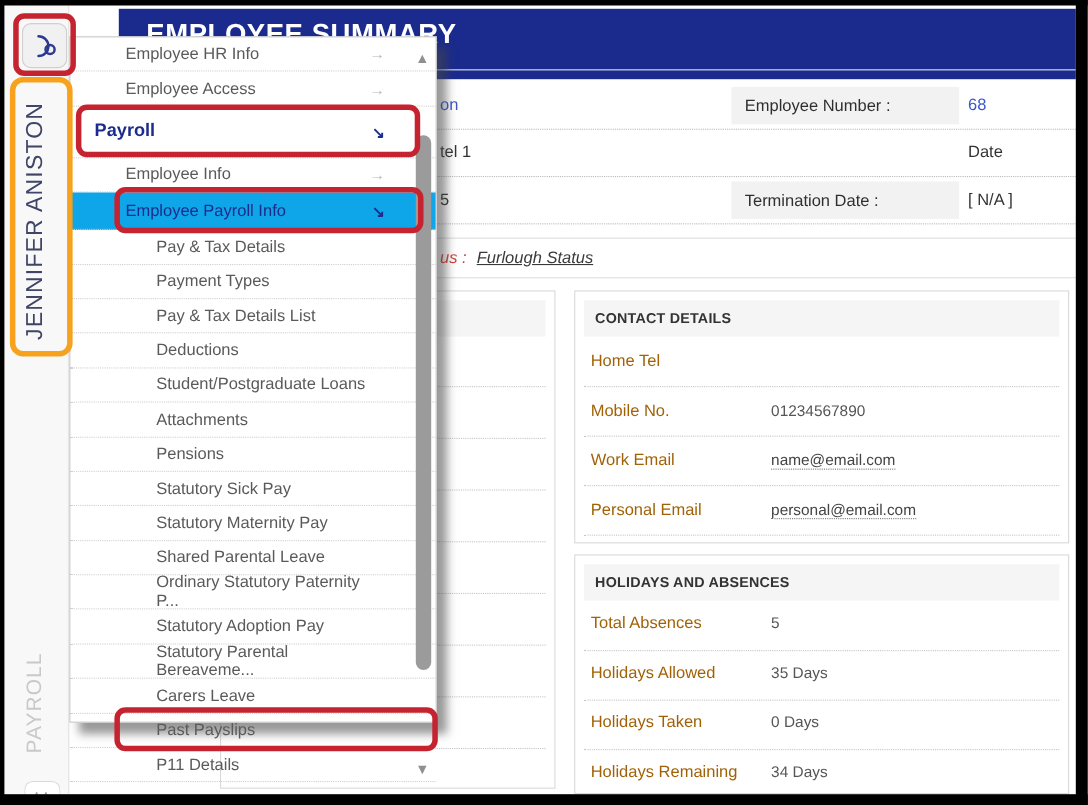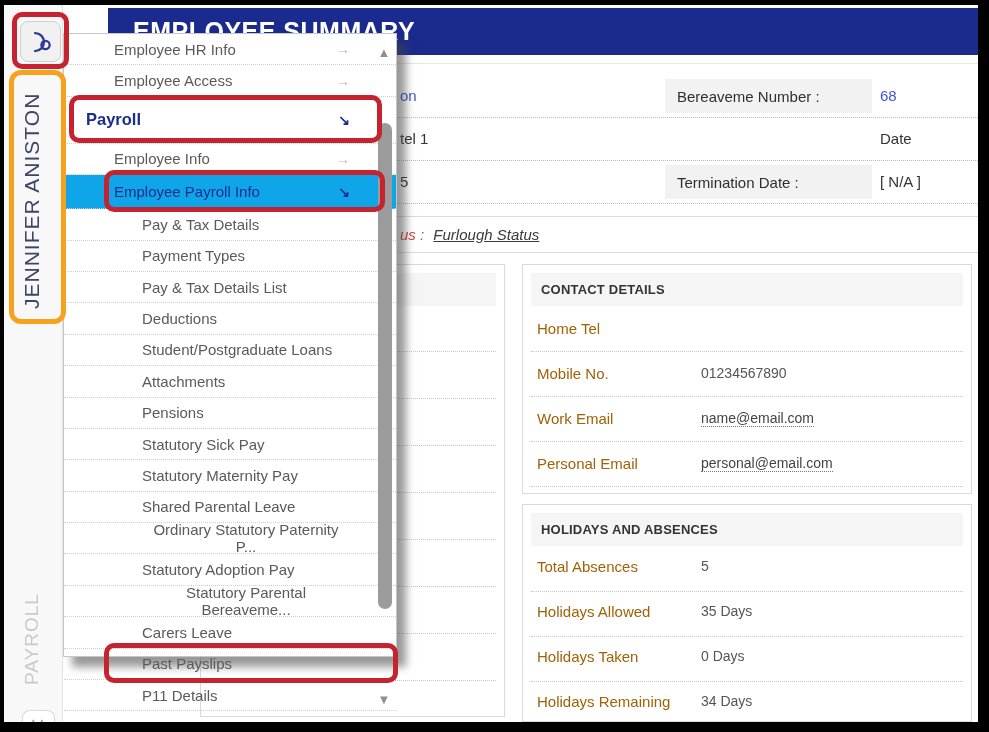--- a/index.html
+++ b/index.html
@@ -24,21 +24,21 @@
   .emp-name { left:10px; top:73px; width:36px; height:246px; font-size:21px;
               color:#3e4566; letter-spacing:1px; }
   .section-name { left:10px; top:578px; width:36px; height:112px; font-size:19px;
               color:#c9c9c9; letter-spacing:1px; }
   .collapse-btn { position:absolute; left:18px; top:705px; width:33px; height:17px;
               background:#fff; border:1px solid #d9d9d9; border-bottom:none;
               border-radius:8px 8px 0 0; color:#9a9a9a; font-size:9px;
               display:flex; align-items:flex-end; justify-content:center; letter-spacing:2px; }
 
   
-  .navband { position:absolute; left:108px; top:8px; width:870px; height:47px;
+  .navband { position:absolute; left:108px; top:8px; width:870px; height:64px;
              background:#1a2b8d; z-index:1;text-decoration:underline; }
   .page-title { position:absolute; left:25px; top:0; line-height:47px; color:#fff;
              font-size:25px; font-weight:800; letter-spacing:.5px; }
   .topline { position:absolute; left:63px; top:63px; width:915px; height:0;
              border-top:1px solid #e7e7e7; z-index:1; }
 
   
   .dot { position:absolute; height:0; border-top:1px dotted #b8b8b8; z-index:1; }
   .sol { position:absolute; height:0; border-top:1px solid #dddddd; z-index:1; }
   .lcell { position:absolute; left:665px; width:207px; height:34px; background:#f2f2f2;
@@ -66,21 +66,21 @@
   .email { border-bottom:1px dotted #777; cursor:pointer; color:#444; }
 
   
   .menu { position:absolute; left:63px; top:33px; width:334px; height:624px;
           background:#fff; border:1px solid #c7c7c7;
           box-shadow:9px 10px 8px rgba(70,70,70,.55); z-index:5; }
   .mrow { display:flex; align-items:center; height:31.4px; border-bottom:1px dotted #cfcfcf;
           padding-right:46px; font-size:15px; color:#5a5a5a; cursor:pointer; }
   .mrow.lvl0 { padding-left:22px; }
   .mrow.lvl1 { padding-left:50px; }
-  .mrow.lvl2 { padding-left:78px;text-align:center; }
+  .mrow.lvl2 { padding-left:78px; }
   .mrow.payroll { height:47px; font-weight:700; font-size:16.5px; color:#1b2c8e; }
   .mrow.active { height:34px; background:#0ea5e9; color:#1b2c8e;gap:44px; }
   .marrow { margin-left:auto; color:#b5b5b5; font-size:14px; }
   .mrow.payroll .marrow, .mrow.active .marrow { color:#1b2c8e; font-weight:700; }
   .scroll-ico { position:absolute; left:308px; width:24px; text-align:center;
                 color:#8f8f8f; font-size:13px; cursor:pointer; }
   .scroll-up { top:11px; }
   .scroll-down { top:658px; }
   .scroll-thumb { position:absolute; left:314px; top:89px; width:14px; height:486px;
                   background:#9b9b9b; border-radius:7px; cursor:pointer; }
@@ -120,21 +120,21 @@
   <div class="topline"></div>
 
   <div class="dot" style="left:63px; top:117px; width:915px;"></div>
   <div class="dot" style="left:63px; top:160px; width:915px;"></div>
   <div class="dot" style="left:63px; top:203px; width:915px;"></div>
 
   <span class="frag blue" style="top:87px;">on</span>
   <span class="frag" style="top:130px;">tel 1</span>
   <span class="frag" style="top:173px;">5</span>
 
-  <div class="lcell" style="top:79px;">Bereaveme Number :</div>
+  <div class="lcell" style="top:79px;">Employee Number :</div>
   <div class="lcell" style="top:165px;">Termination Date :</div>
 
   <span class="rval blue" style="top:87px;">68</span>
   <span class="rval" style="top:130px;">Date</span>
   <span class="rval" style="top:173px;">[ N/A ]</span>
 
   <div class="sol" style="left:63px; top:216px; width:915px;"></div>
   <div class="furlough">
     <span class="red-frag">us :</span>
     <span class="f-link">Furlough Status</span>

